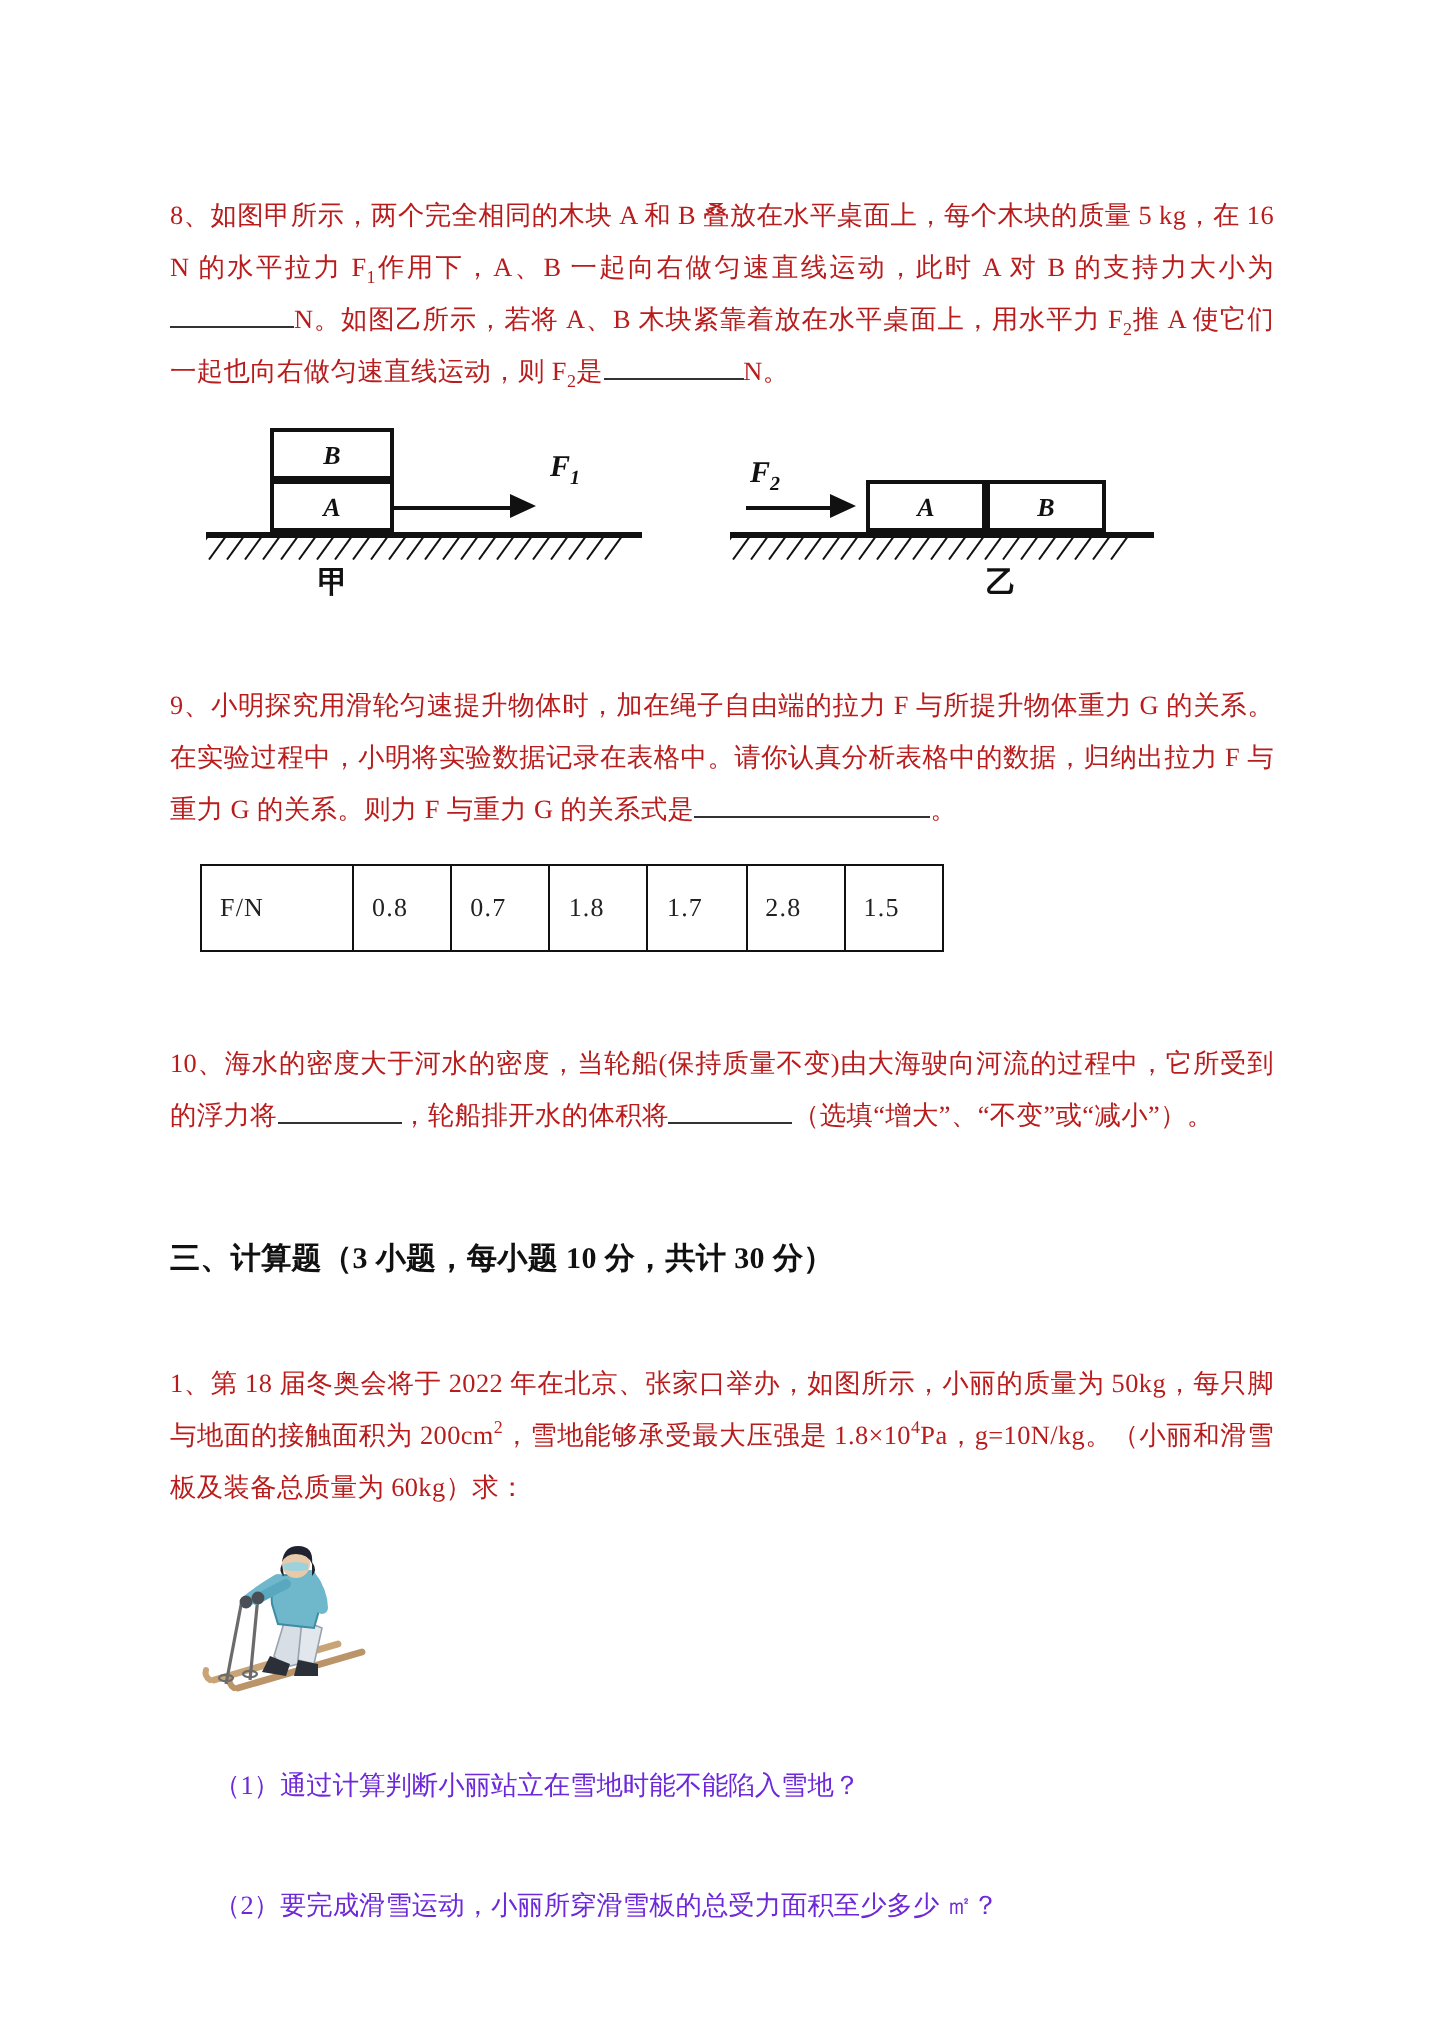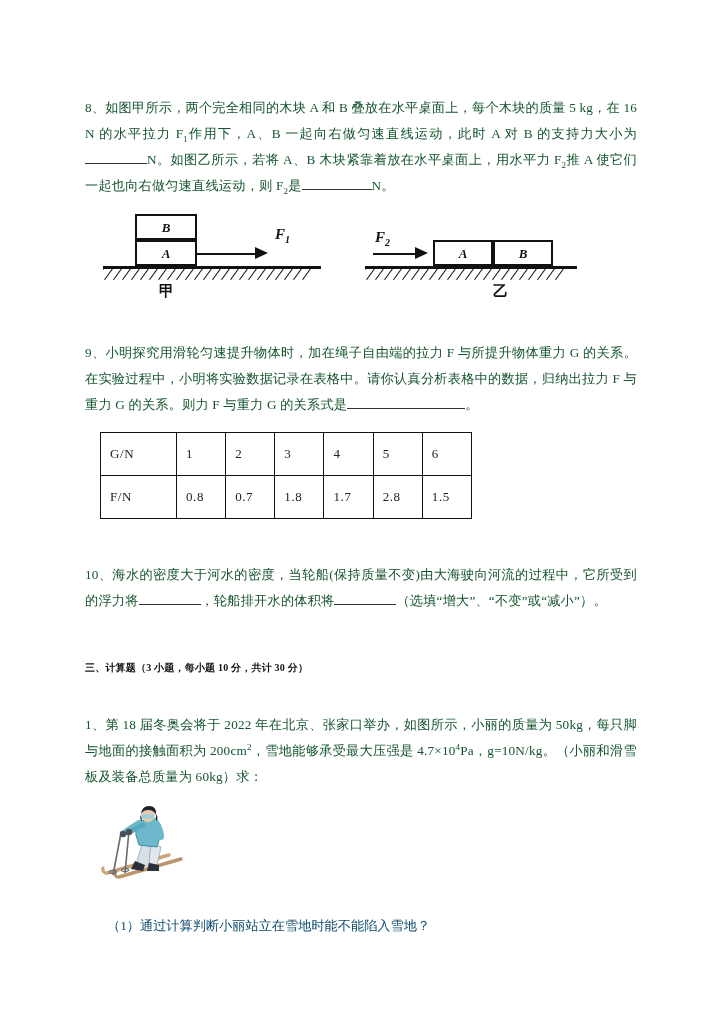--- a/index.html
+++ b/index.html
@@ -28,21 +28,21 @@
     top: 82px;
     width: 552px;
   }
 
   
   .q {
     font-size: 13.2px;
     line-height: 26px;
     text-align: justify;
     letter-spacing: 0.2px;
-    color: #14532d;
+    color: #b91c1c;
   }
 
   .blank {
     display: inline-block;
     border-bottom: 1px solid #333;
     vertical-align: baseline;
   }
   .blank.w-short { width: 62px; }
   .blank.w-mid { width: 70px; }
   .blank.w-long { width: 118px; }
@@ -150,41 +150,41 @@
     font-size: 13px;
     color: #222;
     padding: 0 0 0 9px;
     text-align: left;
     letter-spacing: 0.6px;
   }
   table.data-table td.hdr { width: 66px; }
 
   
   .section-head {
-    font-size: 10px;
+    font-size: 15px;
     font-weight: bold;
     line-height: 26px;
     color: #111;
     letter-spacing: 0.2px;
   }
 
   
   .fig-skier {
     margin-top: 12px;
     margin-left: 14px;
     width: 120px;
     height: 82px;
     position: relative;
   }
 
   .sub-q {
     font-size: 13.2px;
     line-height: 26px;
     margin-left: 22px;
-    color: #0c4a6e;
+    color: #6d28d9;
   }
 </style>
 </head>
 <body>
 
 <div class="page">
   <div class="content">
 
     <p class="q"><span>8、</span><span>如图甲所示，两个完全相同的木块 A 和 B 叠放在水平桌面上，每个木块的质量 5 kg，在 16 N 的水平拉力 F</span><sub>1</sub><span>作用下，A、B 一起向右做匀速直线运动，此时 A 对 B 的支持力大小为</span><span class="blank w-short"></span><span>N。如图乙所示，若将 A、B 木块紧靠着放在水平桌面上，用水平力 F</span><sub>2</sub><span>推 A 使它们一起也向右做匀速直线运动，则 F</span><sub>2</sub><span>是</span><span class="blank w-mid"></span><span>N。</span></p>
 
@@ -275,29 +275,20 @@
     </div>
 
     <div class="spacer-22"></div>
 
     <p class="q"><span>9、</span><span>小明探究用滑轮匀速提升物体时，加在绳子自由端的拉力 F 与所提升物体重力 G 的关系。在实验过程中，小明将实验数据记录在表格中。请你认真分析表格中的数据，归纳出拉力 F 与重力 G 的关系。则力 F 与重力 G 的关系式是</span><span class="blank w-long"></span><span>。</span></p>
 
     <div class="data-table-wrap">
       <table class="data-table">
         <tbody>
           <tr>
-            <td class="hdr">G/N</td>
-            <td>1</td>
-            <td>2</td>
-            <td>3</td>
-            <td>4</td>
-            <td>5</td>
-            <td>6</td>
-          </tr>
-          <tr>
             <td class="hdr">F/N</td>
             <td>0.8</td>
             <td>0.7</td>
             <td>1.8</td>
             <td>1.7</td>
             <td>2.8</td>
             <td>1.5</td>
           </tr>
         </tbody>
       </table>
@@ -306,21 +297,21 @@
     <div class="spacer-30"></div>
 
     <p class="q"><span>10、</span><span>海水的密度大于河水的密度，当轮船(保持质量不变)由大海驶向河流的过程中，它所受到的浮力将</span><span class="blank w-short"></span><span>，轮船排开水的体积将</span><span class="blank w-short"></span><span>（选填“增大”、“不变”或“减小”）。</span></p>
 
     <div class="spacer-18"></div>
 
     <p class="section-head">三、计算题（3 小题，每小题 10 分，共计 30 分）</p>
 
     <div class="spacer-8"></div>
 
-    <p class="q"><span>1、</span><span>第 18 届冬奥会将于 2022 年在北京、张家口举办，如图所示，小丽的质量为 50kg，每只脚与地面的接触面积为 200cm</span><sup>2</sup><span>，雪地能够承受最大压强是 4.7×10</span><sup>4</sup><span>Pa，g=10N/kg。（小丽和滑雪板及装备总质量为 60kg）求：</span></p>
+    <p class="q"><span>1、</span><span>第 18 届冬奥会将于 2022 年在北京、张家口举办，如图所示，小丽的质量为 50kg，每只脚与地面的接触面积为 200cm</span><sup>2</sup><span>，雪地能够承受最大压强是 1.8×10</span><sup>4</sup><span>Pa，g=10N/kg。（小丽和滑雪板及装备总质量为 60kg）求：</span></p>
 
     <div class="fig-skier">
       <svg width="120" height="82" viewBox="0 0 120 82">
 
         <g>
           <path d="M8 70 L70 52" stroke="#c9a477" stroke-width="3.4" fill="none" stroke-linecap="round"></path>
           <path d="M6 70 Q3 68 4 65" stroke="#c9a477" stroke-width="3" fill="none" stroke-linecap="round"></path>
           <path d="M20 74 L82 56" stroke="#bb9469" stroke-width="3.4" fill="none" stroke-linecap="round"></path>
           <path d="M18 74 Q15 72 16 69" stroke="#bb9469" stroke-width="3" fill="none" stroke-linecap="round"></path>
         </g>
@@ -360,15 +351,16 @@
         </g>
       </svg>
     </div>
 
     <div class="spacer-14"></div>
 
     <p class="sub-q"><span>（1）</span><span>通过计算判断小丽站立在雪地时能不能陷入雪地？</span></p>
 
     <div class="spacer-8"></div>
 
+    <p class="sub-q"><span>（2）</span><span>要完成滑雪运动，小丽所穿滑雪板的总受力面积至少多少 ㎡？</span></p>
 
   </div>
 </div>
 
 </body></html>

